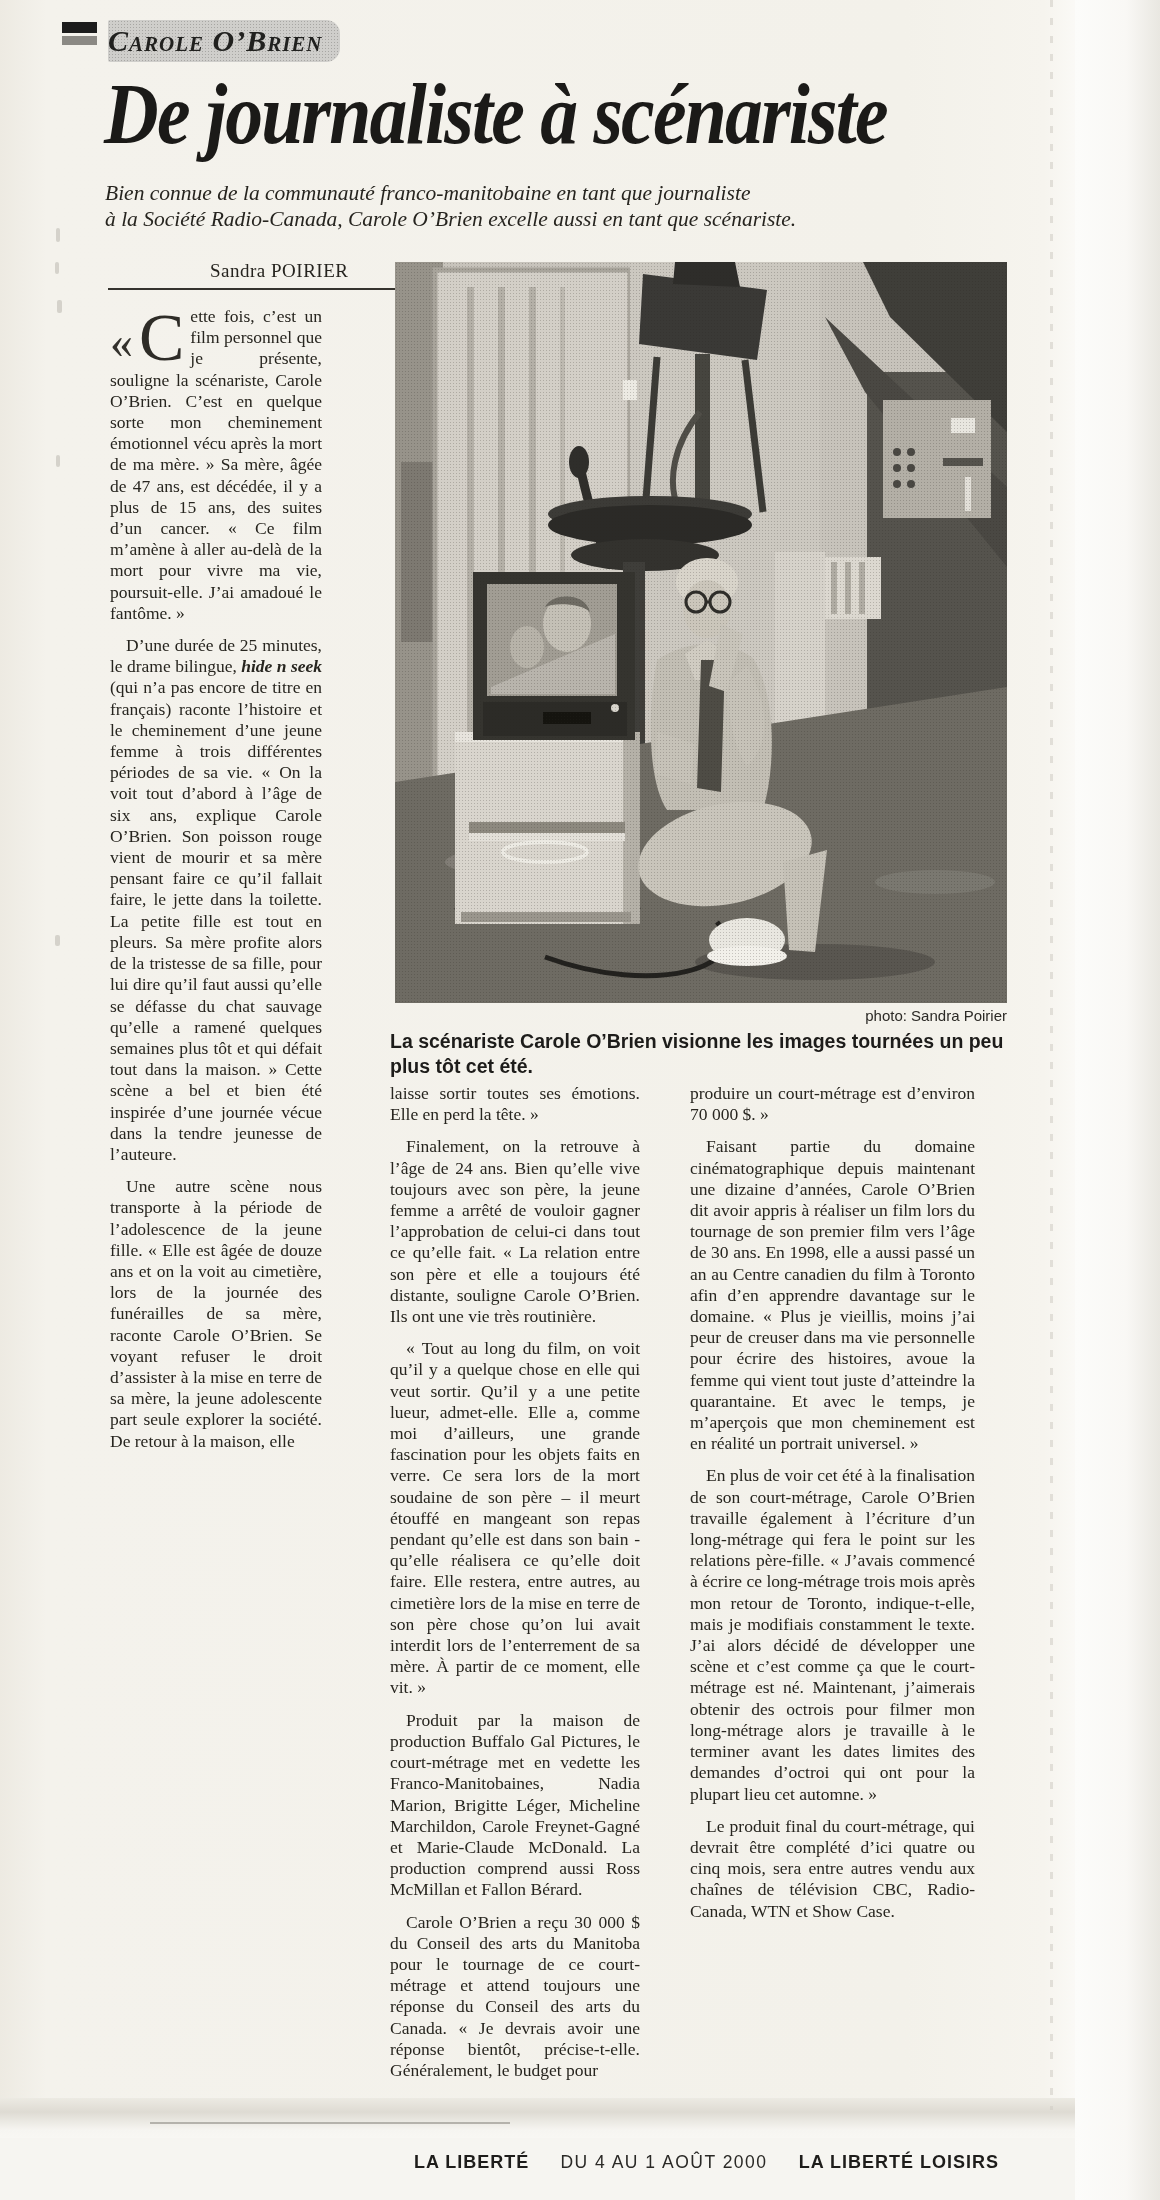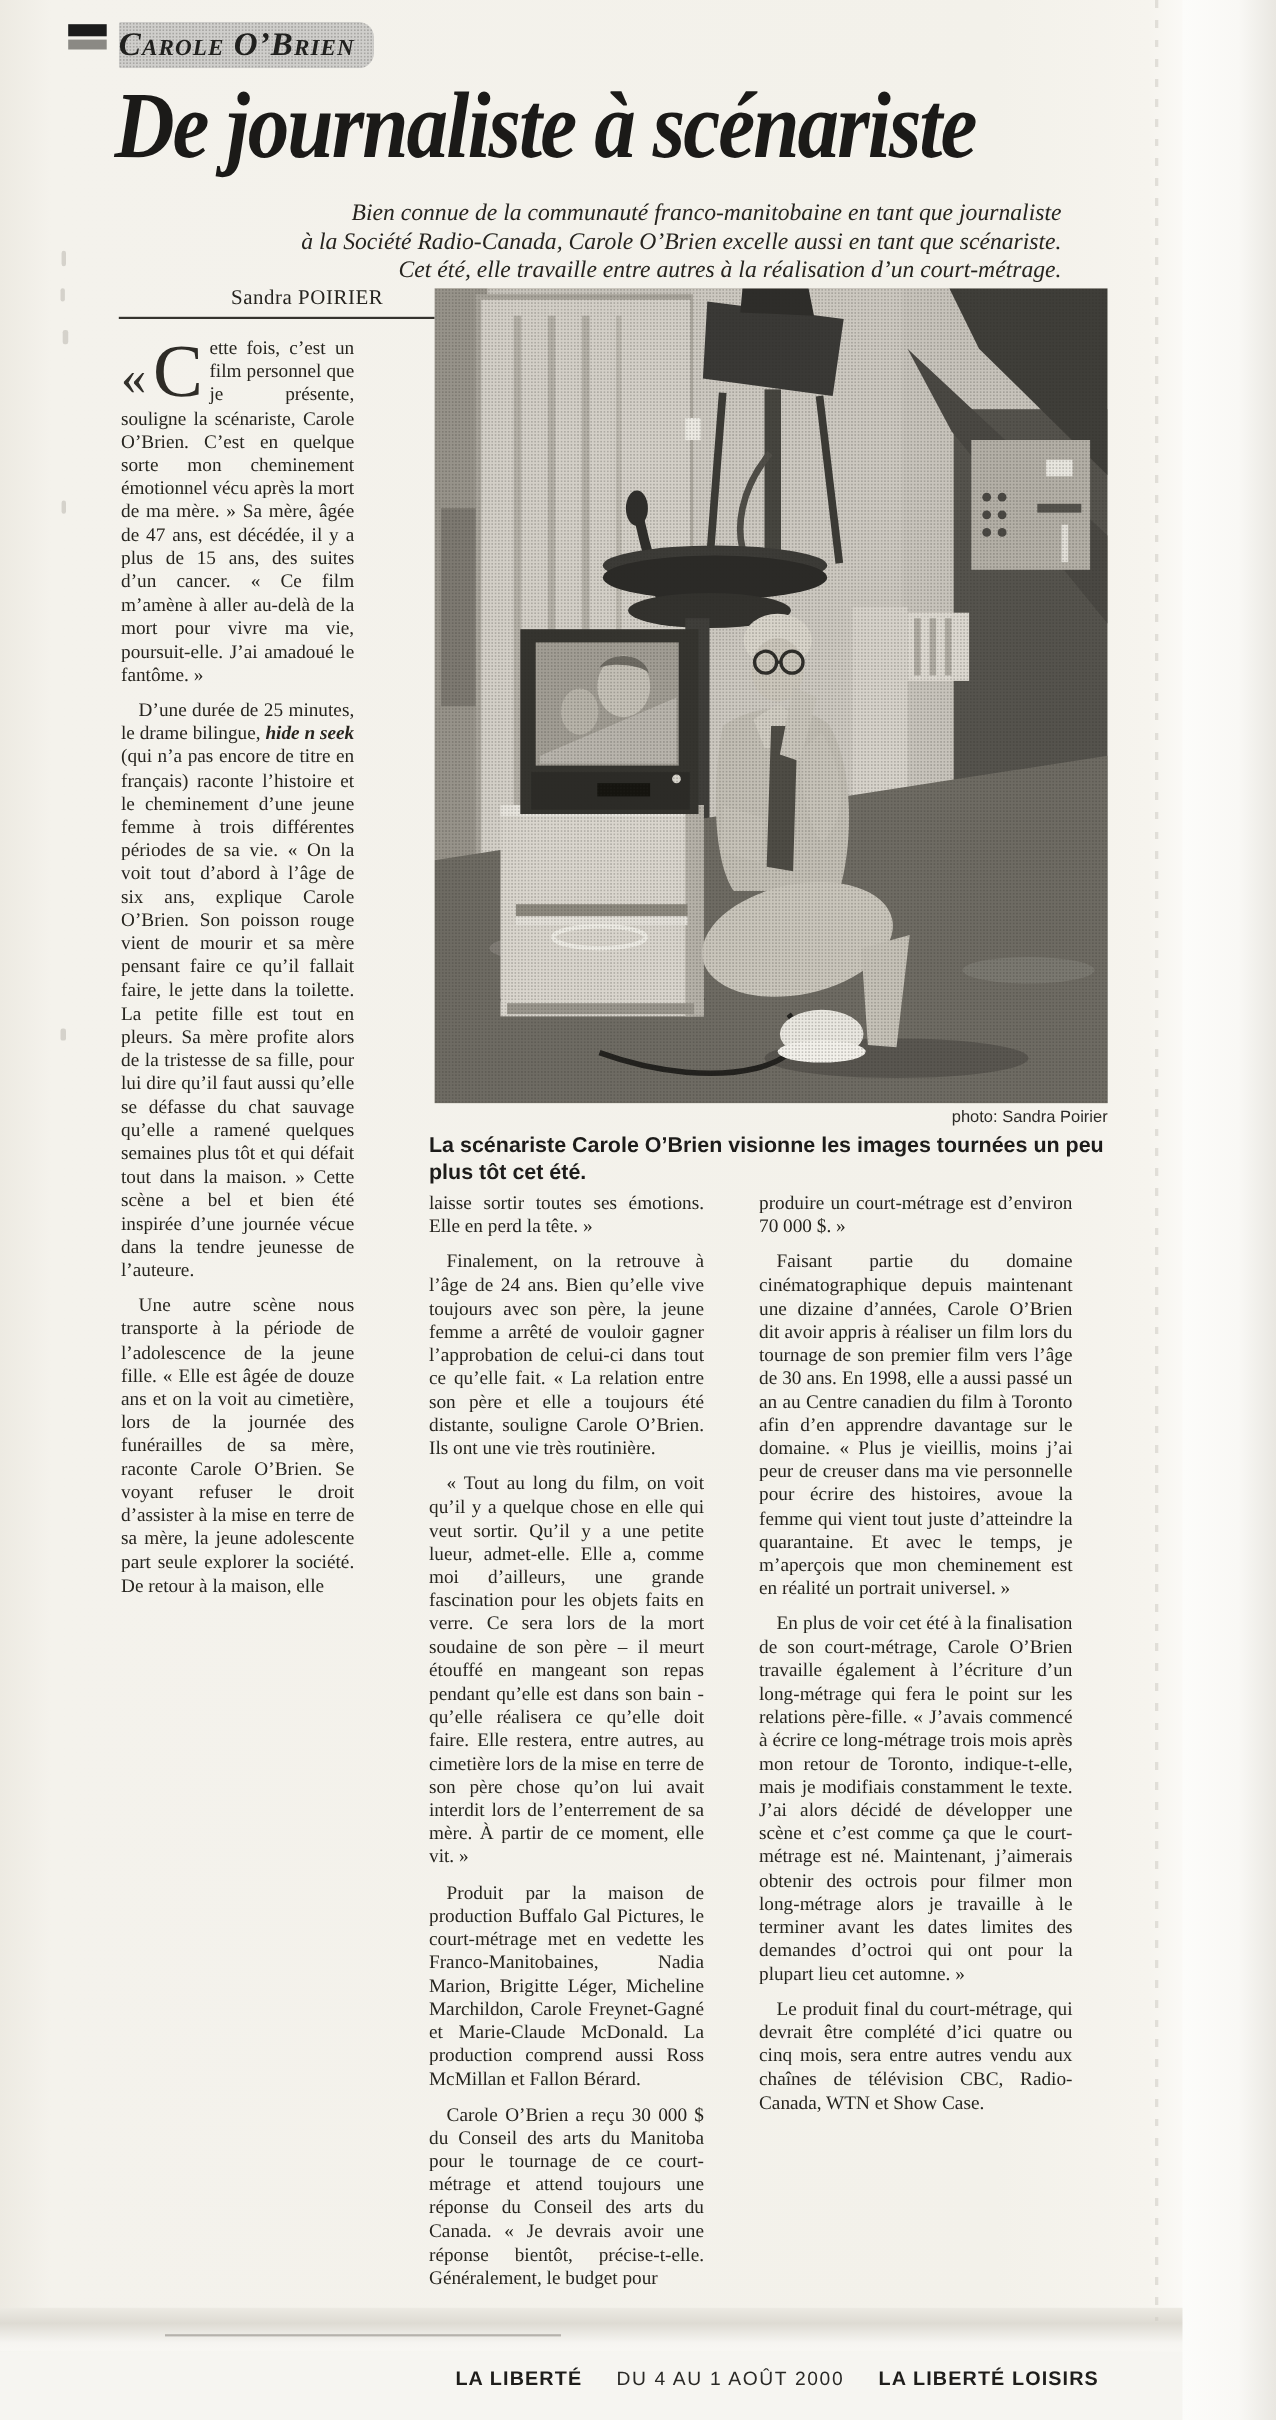--- a/index.html
+++ b/index.html
@@ -27,21 +27,21 @@
   .kicker span{font-family:"Liberation Serif",serif;font-style:italic;font-weight:700;
           font-variant:small-caps;font-size:30px;letter-spacing:1px;color:#21211f;}
 
   
   .headline{position:absolute;left:104px;top:64px;width:980px;
             font-family:"Liberation Serif",serif;font-weight:700;font-style:italic;
             font-size:86px;color:#1b1a18;white-space:nowrap;
             transform:scaleX(.88);transform-origin:left top;letter-spacing:-2px;}
 
   
-  .deck{position:absolute;left:105px;top:180px;width:860px;text-align:right;
+  .deck{position:absolute;left:105px;top:180px;width:860px;text-align:left;
         font-style:italic;font-size:21.5px;line-height:26px;color:#26241f;}
   .byline{position:absolute;left:210px;top:260px;font-size:19px;color:#26241f;letter-spacing:.5px;}
   .byline-rule{position:absolute;left:108px;top:288px;width:325px;height:2px;background:#35332e;}
 
   
   .col{position:absolute;font-size:17.5px;line-height:21.2px;color:#27251f;
        text-align:justify;}
   .col p{margin:0 0 11px 0;}
   .col p.indent{text-indent:16px;}
   .col1{left:110px;top:306px;width:212px;}
@@ -91,21 +91,20 @@
 
   <div class="kicker">
     <span>Carole O’Brien</span>
   </div>
 
   <div class="headline">De journaliste à scénariste</div>
 
   <div class="deck">
     <div>Bien connue de la communauté franco-manitobaine en tant que journaliste</div>
     <div>à la Société Radio-Canada, Carole O’Brien excelle aussi en tant que scénariste.</div>
-    <div>Cet été, elle travaille entre autres à la réalisation d’un court-métrage.</div>
   </div>
   <div class="byline">Sandra POIRIER</div>
   <div class="byline-rule"></div>
 
   <div class="photo">
     <svg viewBox="0 0 612 741">
 
       <rect x="0" y="0" width="612" height="741" fill="#c7c3bb"></rect>
       <rect x="0" y="0" width="48" height="741" fill="#97938a"></rect>
       <rect x="6" y="200" width="34" height="180" fill="#7d7971"></rect>

